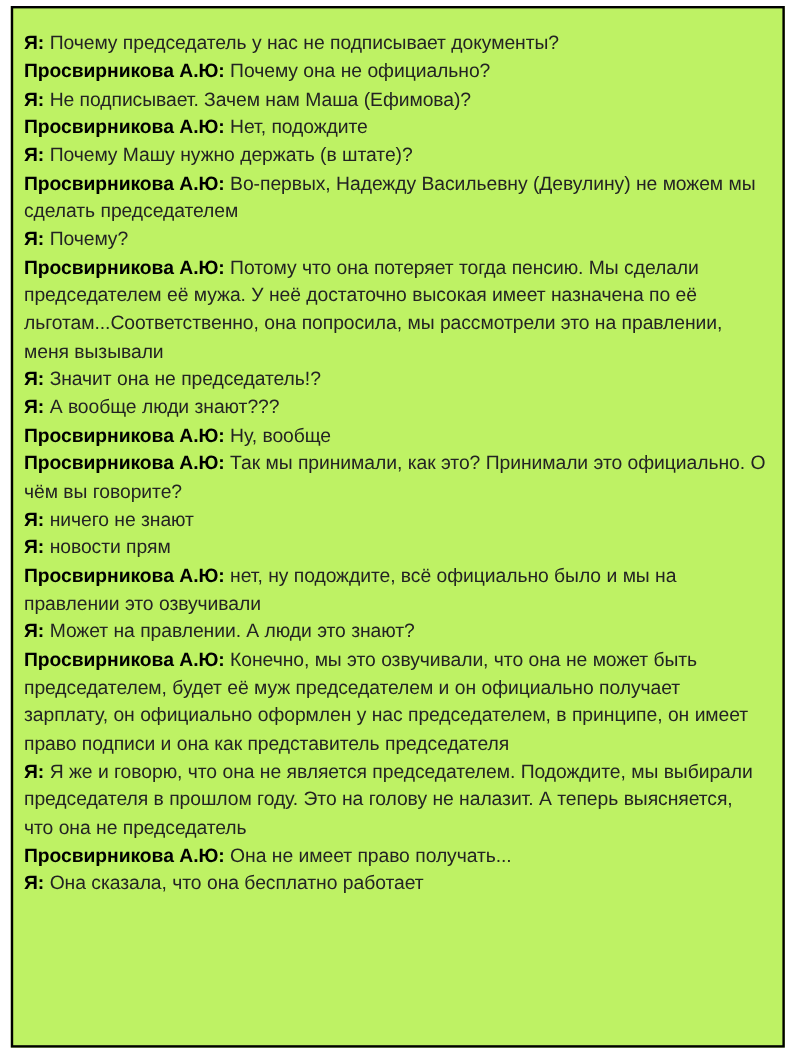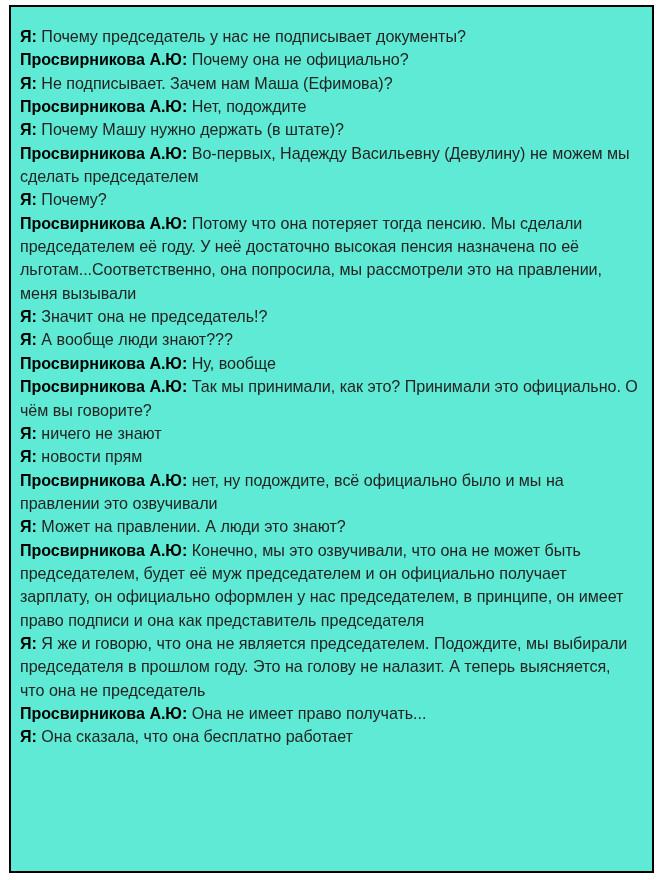--- a/index.html
+++ b/index.html
@@ -17,21 +17,21 @@
   }
 
   #transcript-frame {
     position: absolute;
     left: 9px;
     top: 5px;
     width: 645px;
     height: 868px;
     box-sizing: border-box;
     border: 2px solid #000000;
-    background: #5eead4;
+    background: #bef264;
     overflow: hidden;
   }
 
   #transcript-body {
     padding: 18px 13px 10px 9px;
   }
 
   .turn {
     margin: 0;
     padding: 0;
@@ -81,21 +81,21 @@
     <p class="turn">
       <span class="speaker">Просвирникова А.Ю:</span>
       <span class="utterance">Во-первых, Надежду Васильевну (Девулину) не можем мы сделать председателем</span>
     </p>
     <p class="turn">
       <span class="speaker">Я:</span>
       <span class="utterance">Почему?</span>
     </p>
     <p class="turn">
       <span class="speaker">Просвирникова А.Ю:</span>
-      <span class="utterance">Потому что она потеряет тогда пенсию. Мы сделали председателем её году. У неё достаточно высокая пенсия назначена по её льготам...Соответственно, она попросила, мы рассмотрели это на правлении, меня вызывали</span>
+      <span class="utterance">Потому что она потеряет тогда пенсию. Мы сделали председателем её мужа. У неё достаточно высокая имеет назначена по её льготам...Соответственно, она попросила, мы рассмотрели это на правлении, меня вызывали</span>
     </p>
     <p class="turn">
       <span class="speaker">Я:</span>
       <span class="utterance">Значит она не председатель!?</span>
     </p>
     <p class="turn">
       <span class="speaker">Я:</span>
       <span class="utterance">А вообще люди знают???</span>
     </p>
     <p class="turn">

